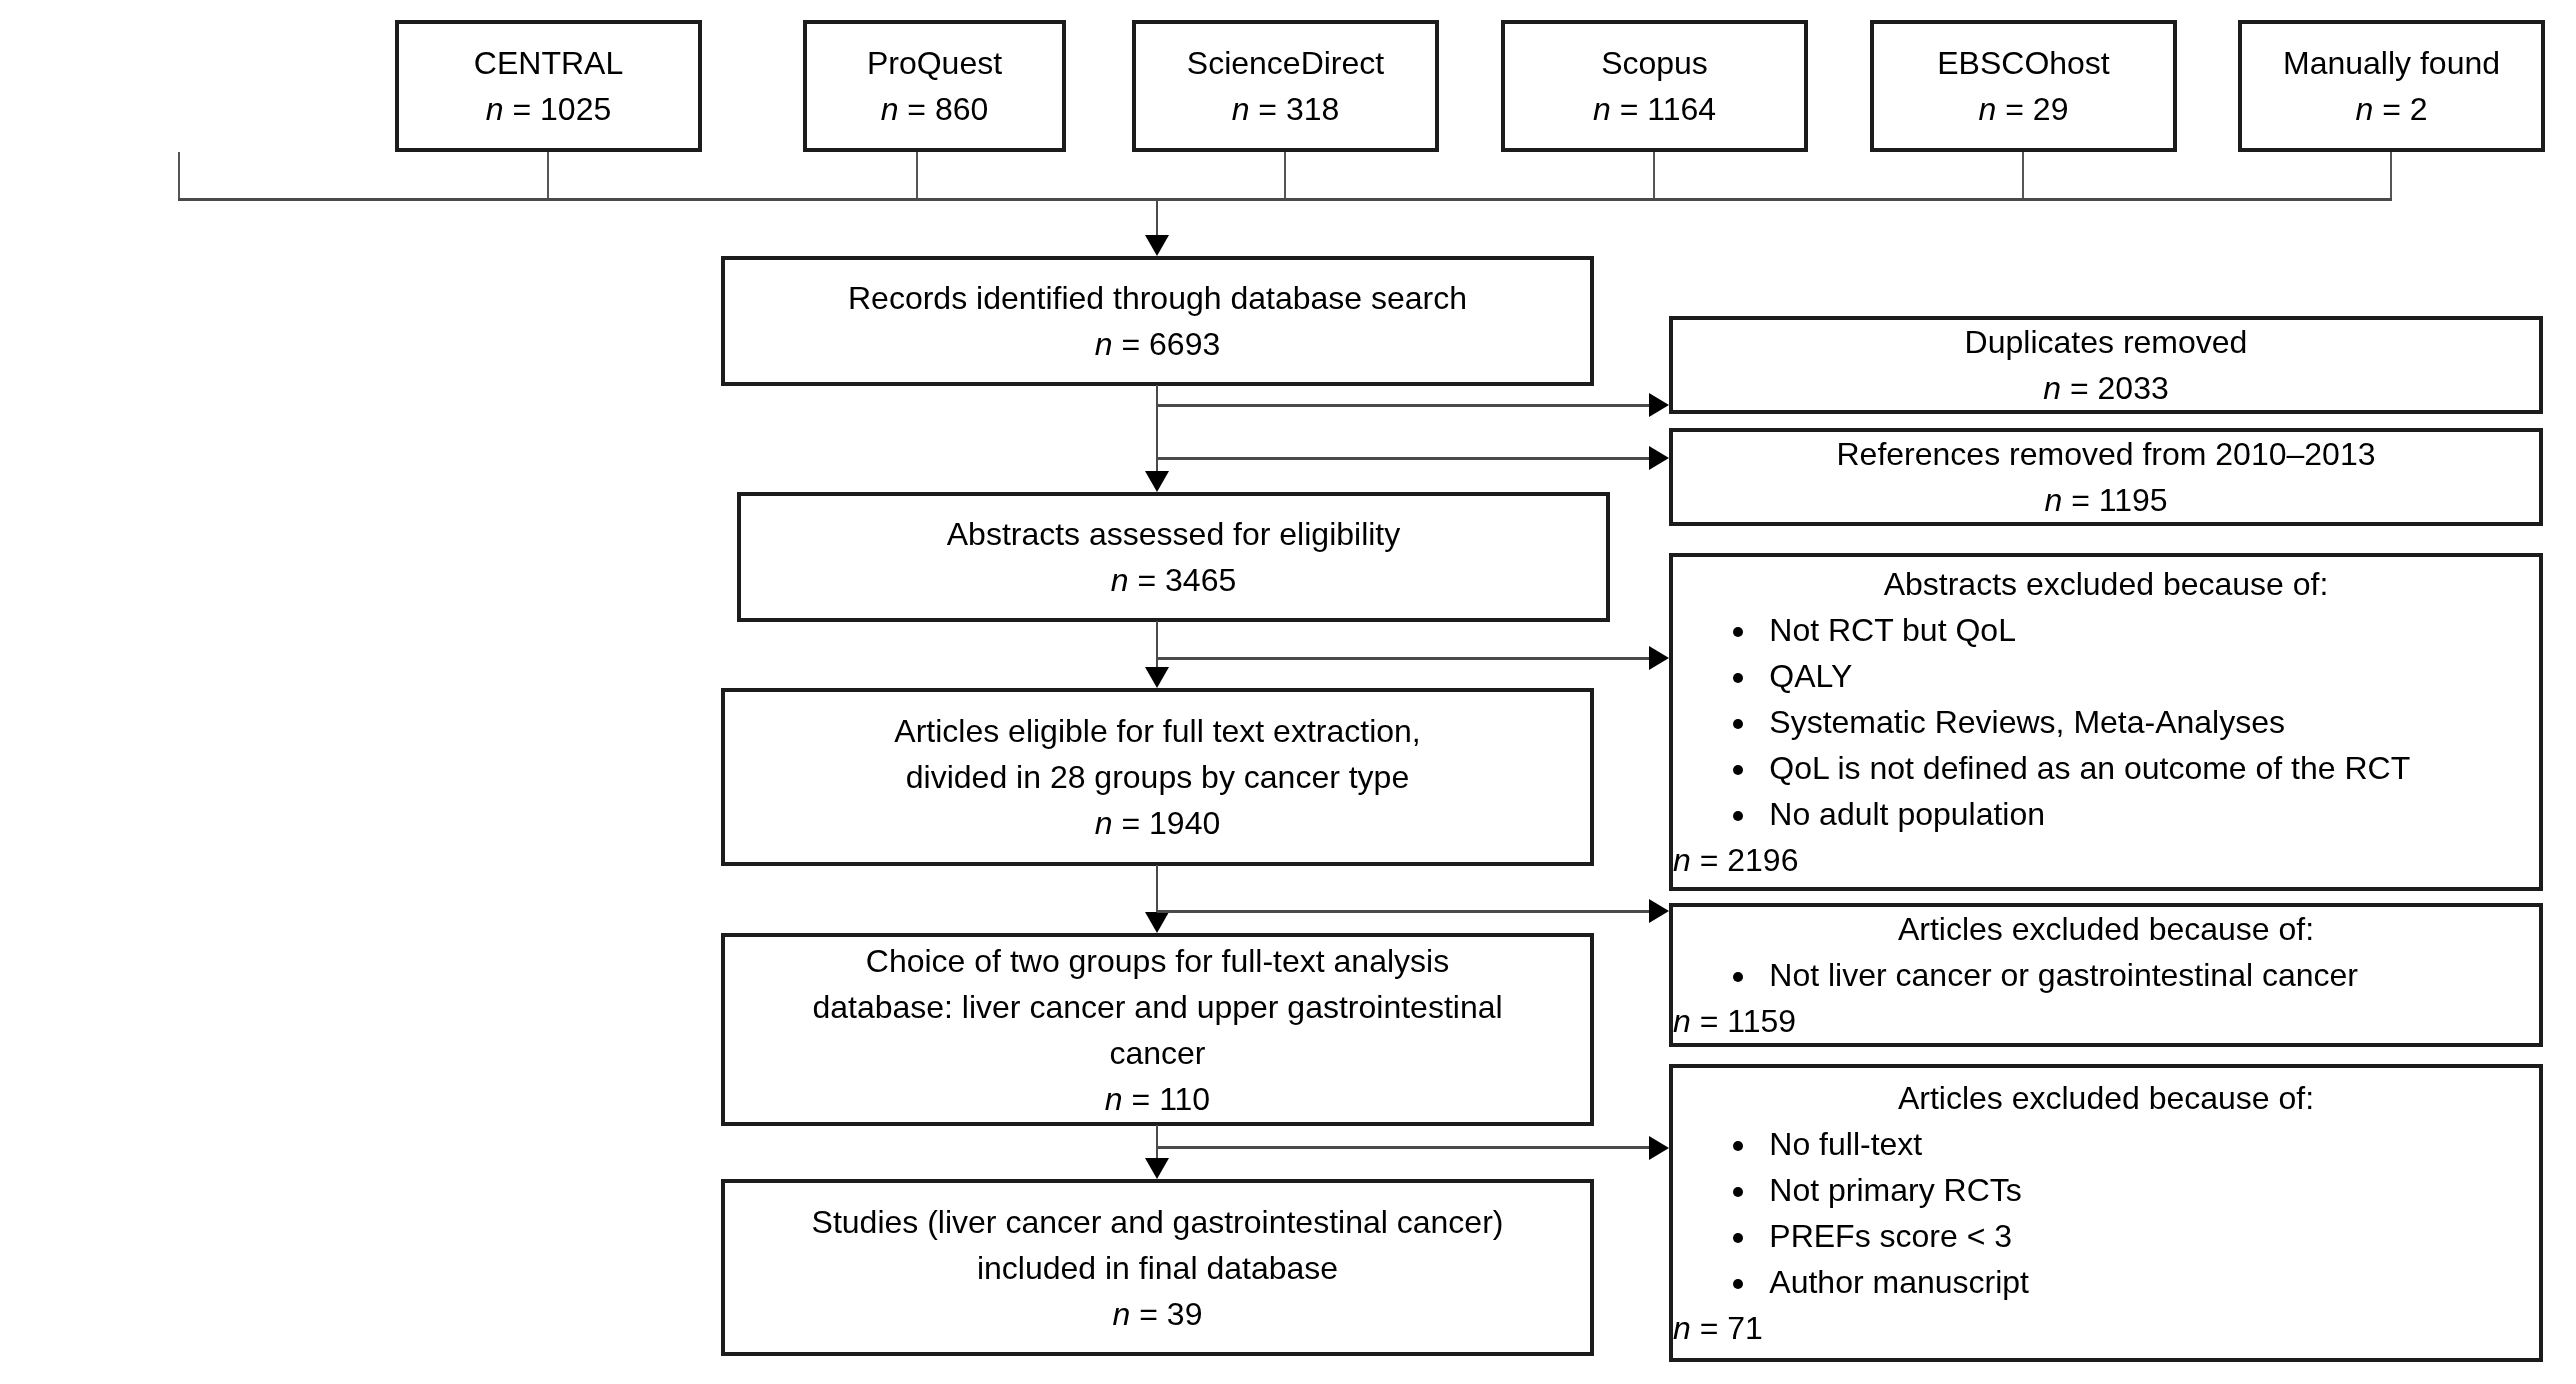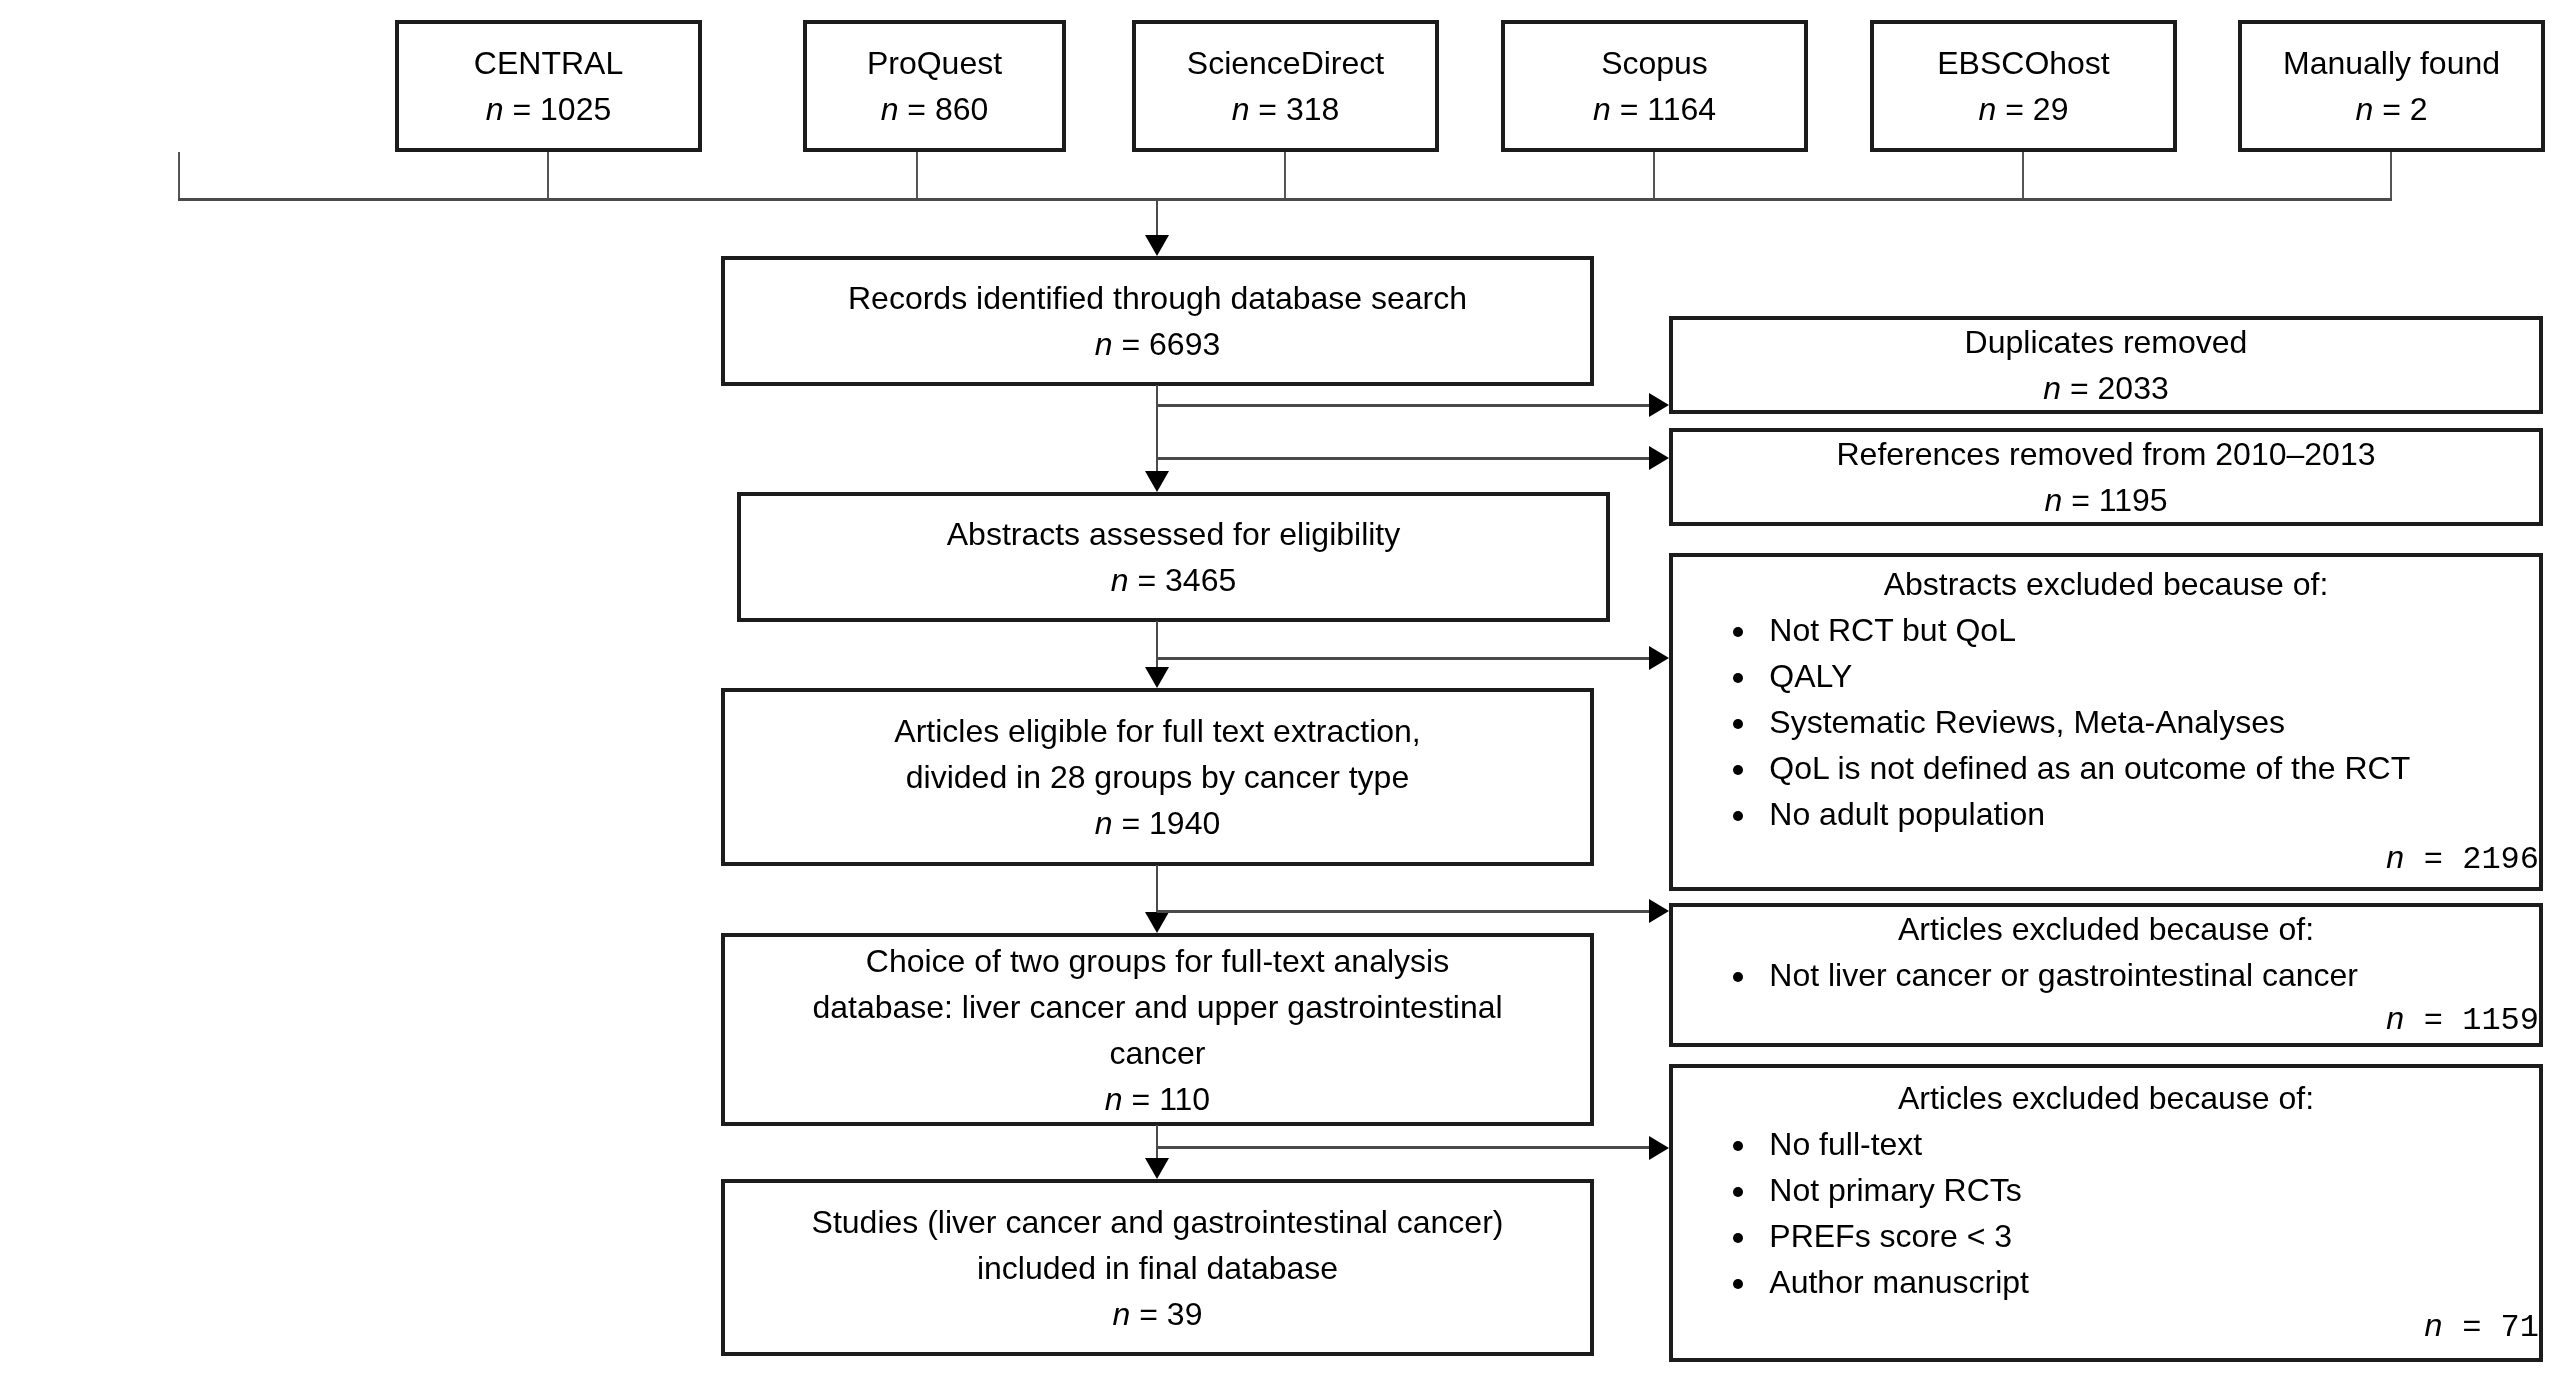--- a/index.html
+++ b/index.html
@@ -36,21 +36,21 @@
   .nline i { font-style: italic; }
   .box.bullets { align-items: stretch; }
   .box.bullets .bx-title { text-align: center; }
   .box.bullets ul {
     margin: 0;
     padding: 0 23px 0 86px;
     text-align: left;
     list-style: disc outside;
   }
   .box.bullets ul li { padding-left: 10.3px; }
-  .box.bullets .bx-n { text-align: right; font-family: Liberation Mono, monospace; }
+  .box.bullets .bx-n { text-align: left; }
   .line {
     position: absolute;
     background: #4a4a4a;
   }
   .stub { width: 1.7px; background: #555555; }
   .arrow-down {
     position: absolute;
     width: 0; height: 0;
     border-left: 12.6px solid transparent;
     border-right: 12.6px solid transparent;

